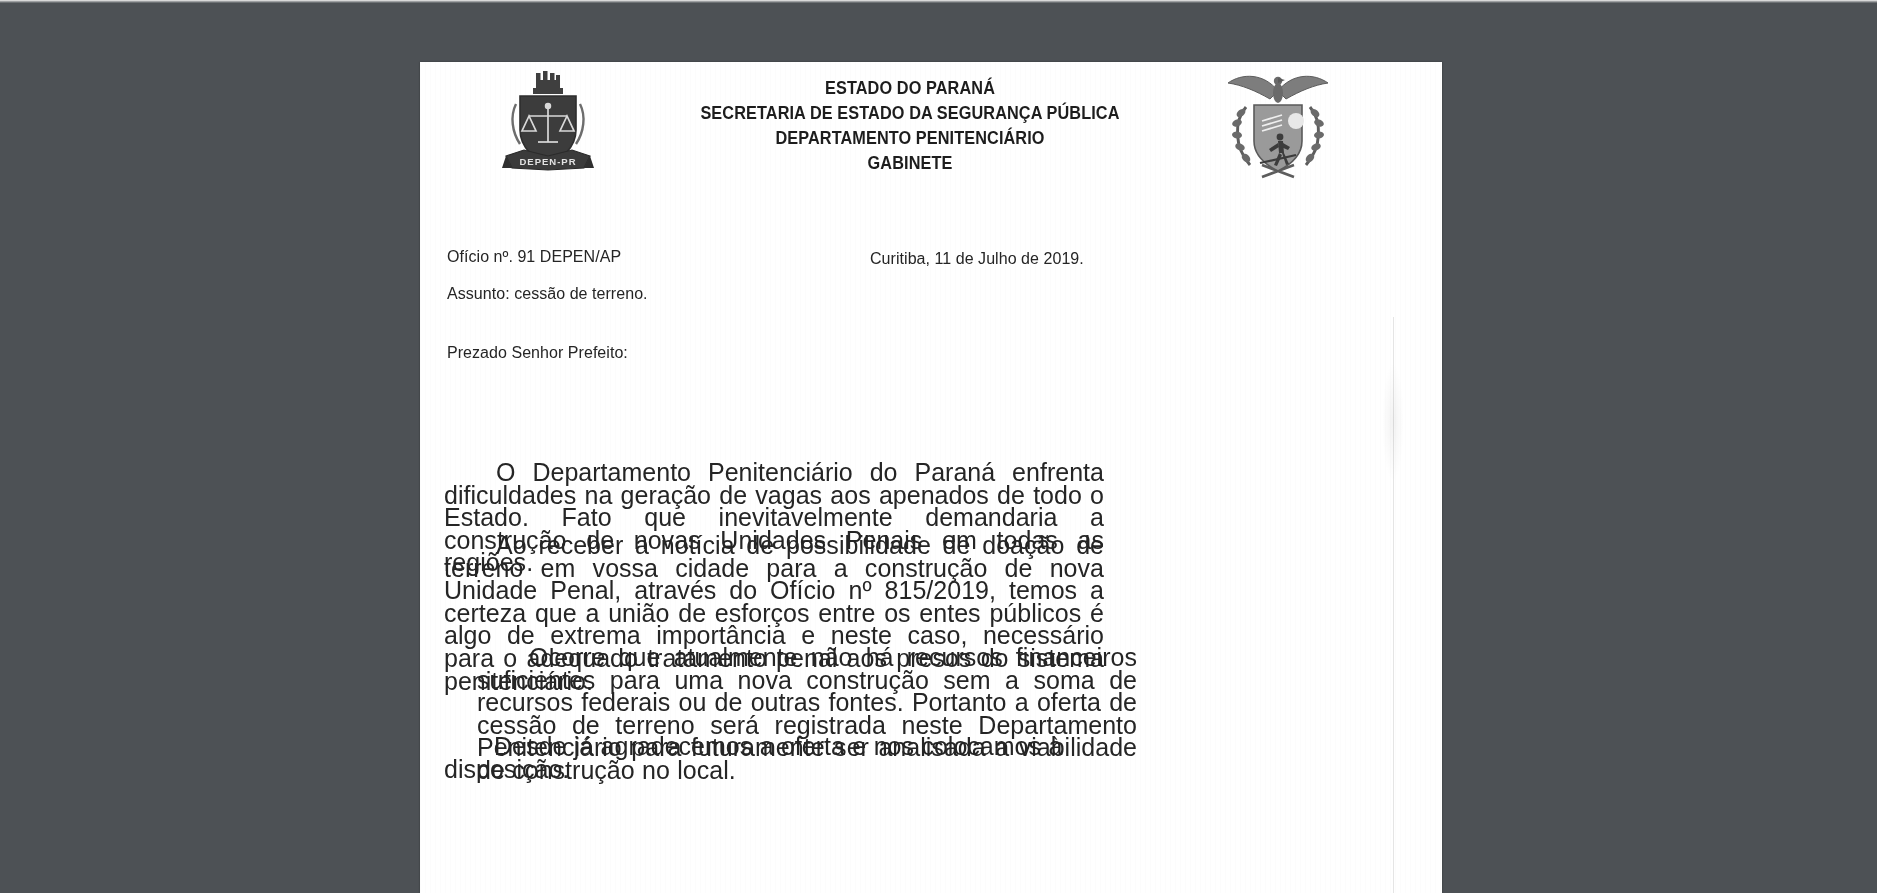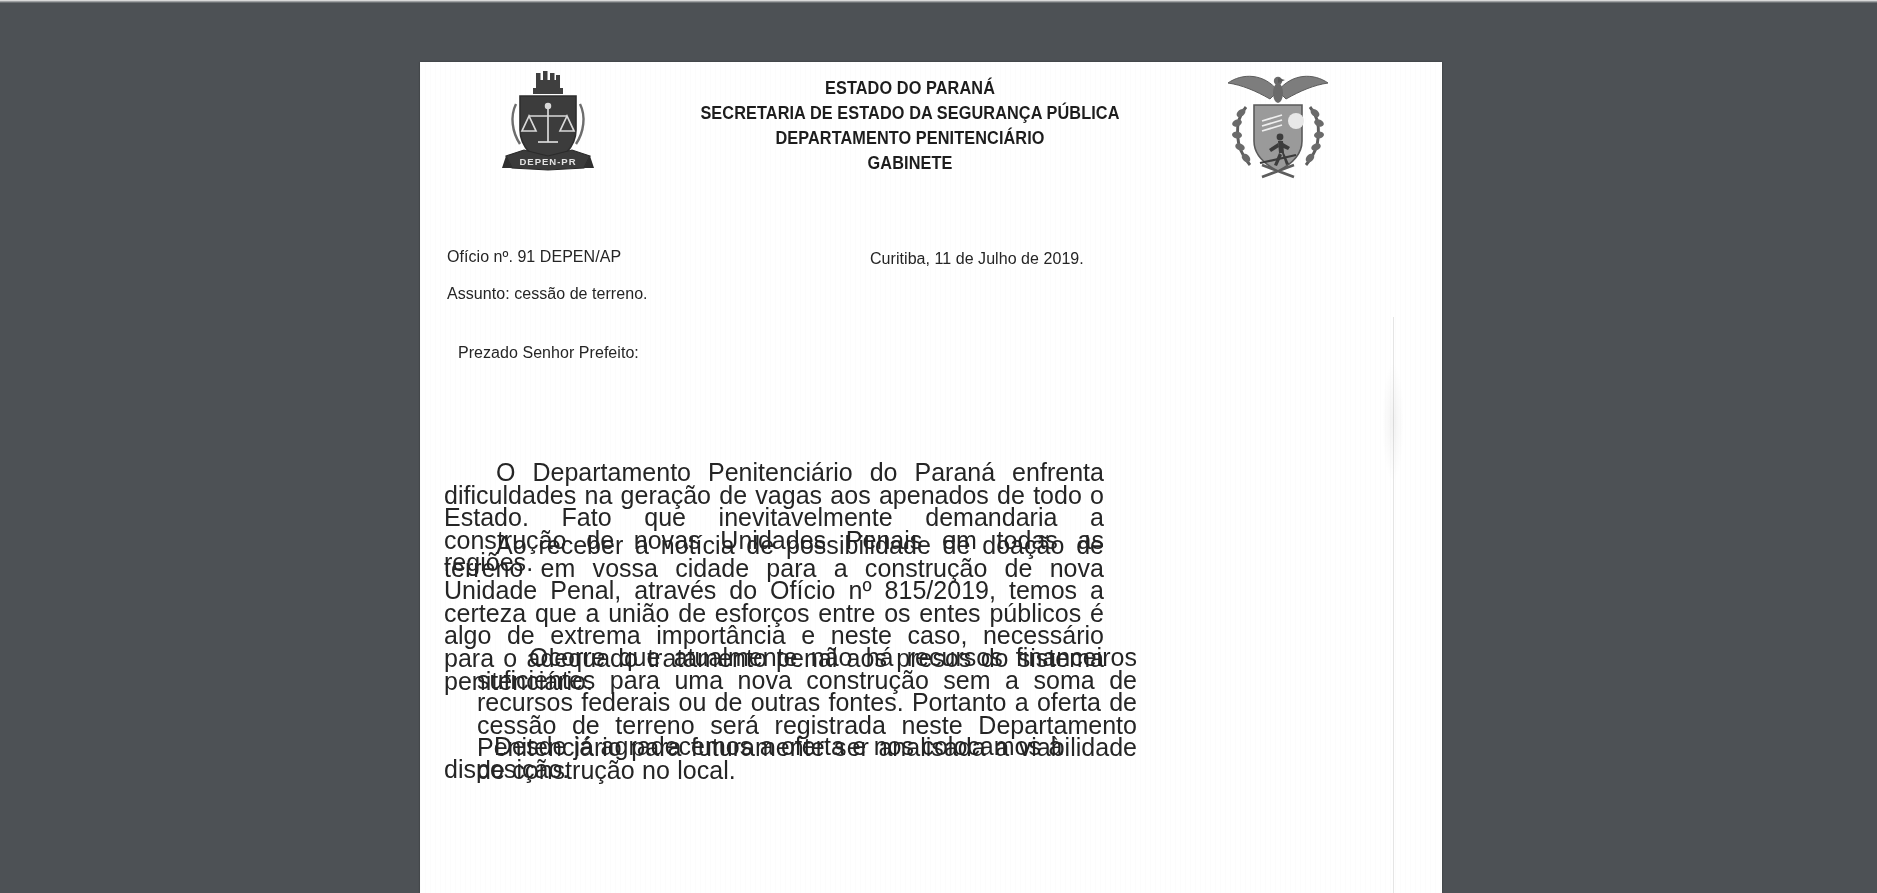--- a/index.html
+++ b/index.html
@@ -105,21 +105,21 @@
     position: absolute;
     color: #252525;
     font-size: 16px;
     line-height: 21px;
     letter-spacing: 0.05px;
     white-space: nowrap;
   }
   #oficio-line  { left: 27px;  top: 184px; }
   #date-line    { left: 450px; top: 186px; }
   #assunto-line { left: 27px;  top: 221px; }
-  #greeting     { left: 38px;  top: 280px; }
+  #greeting     { left: 27px;  top: 280px; }
 
   .para {
     position: absolute;
     left: 24px;
     width: 660px;
     color: #252525;
     font-size: 25px;
     line-height: 22.6px;
     text-align: justify;
     text-indent: 52px;

